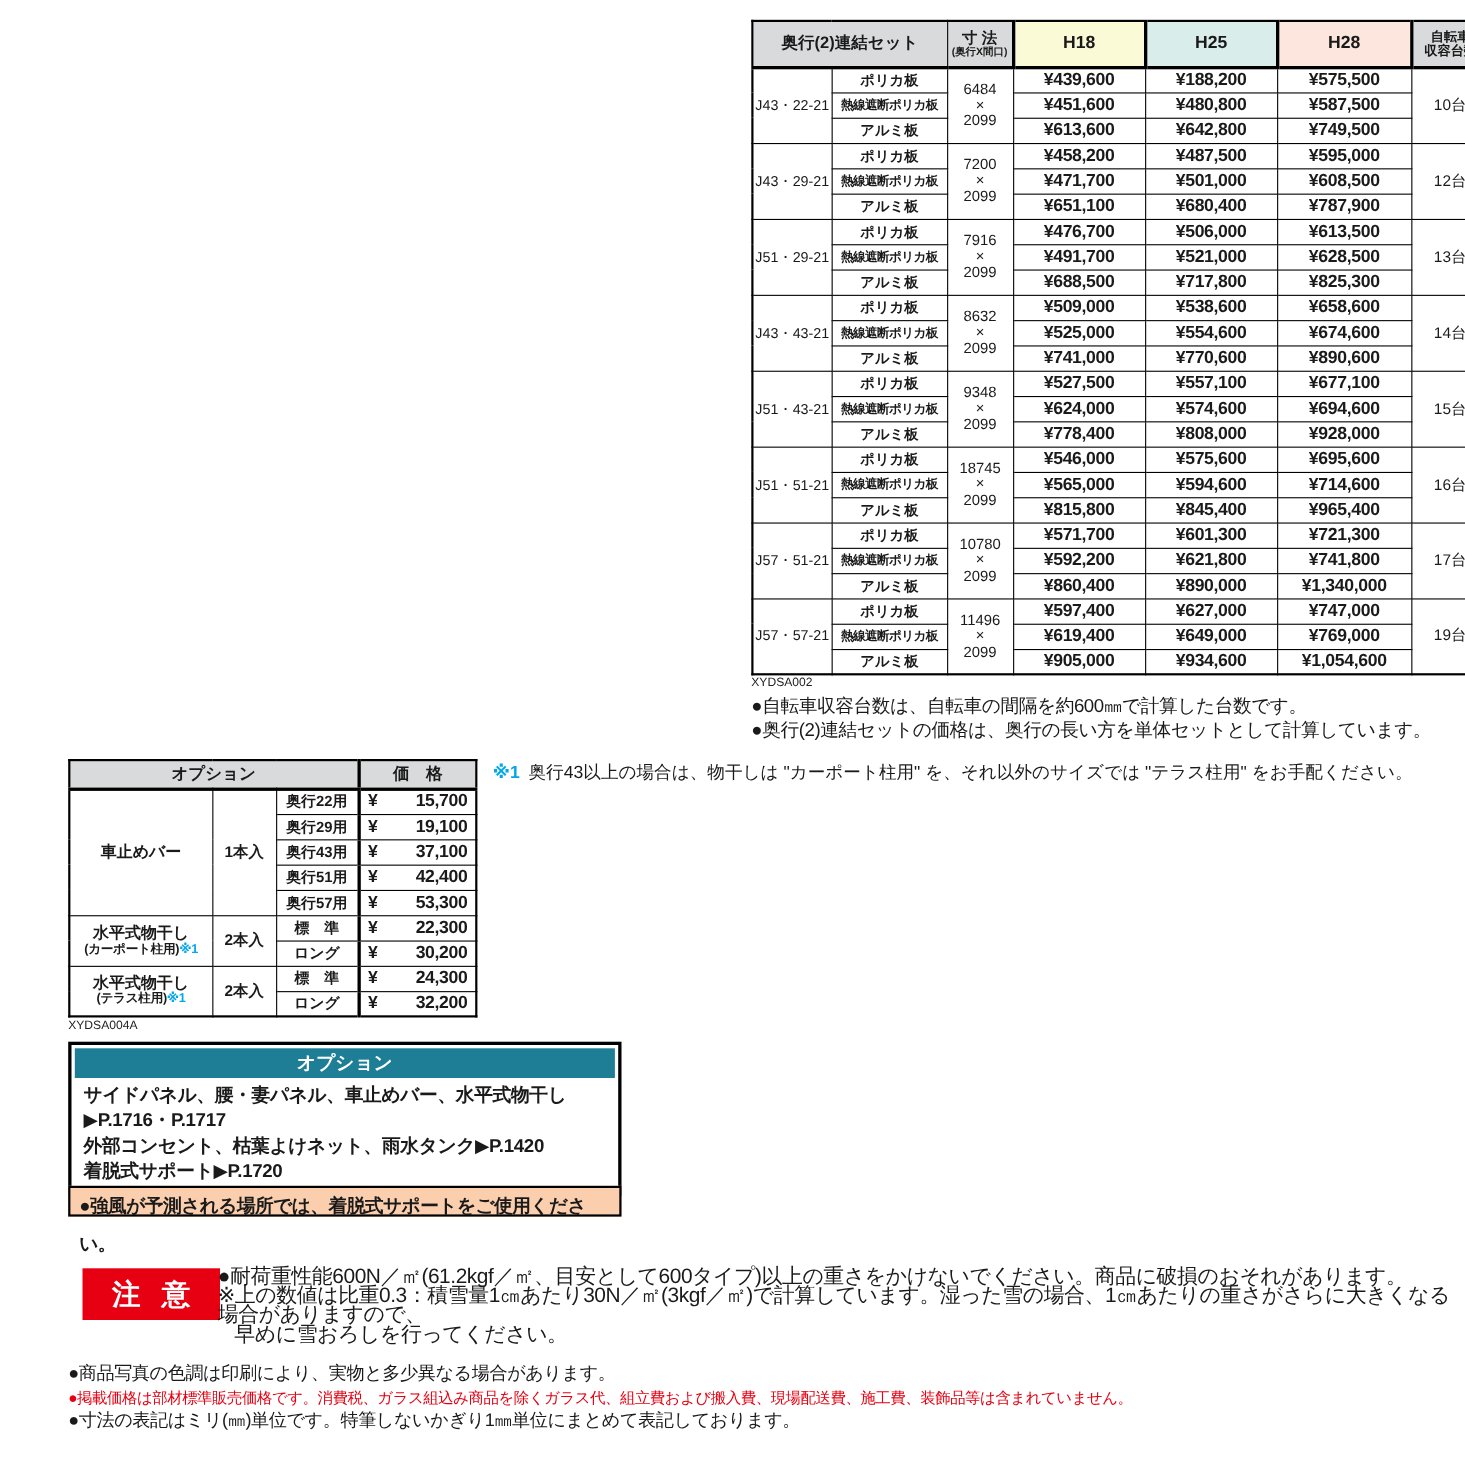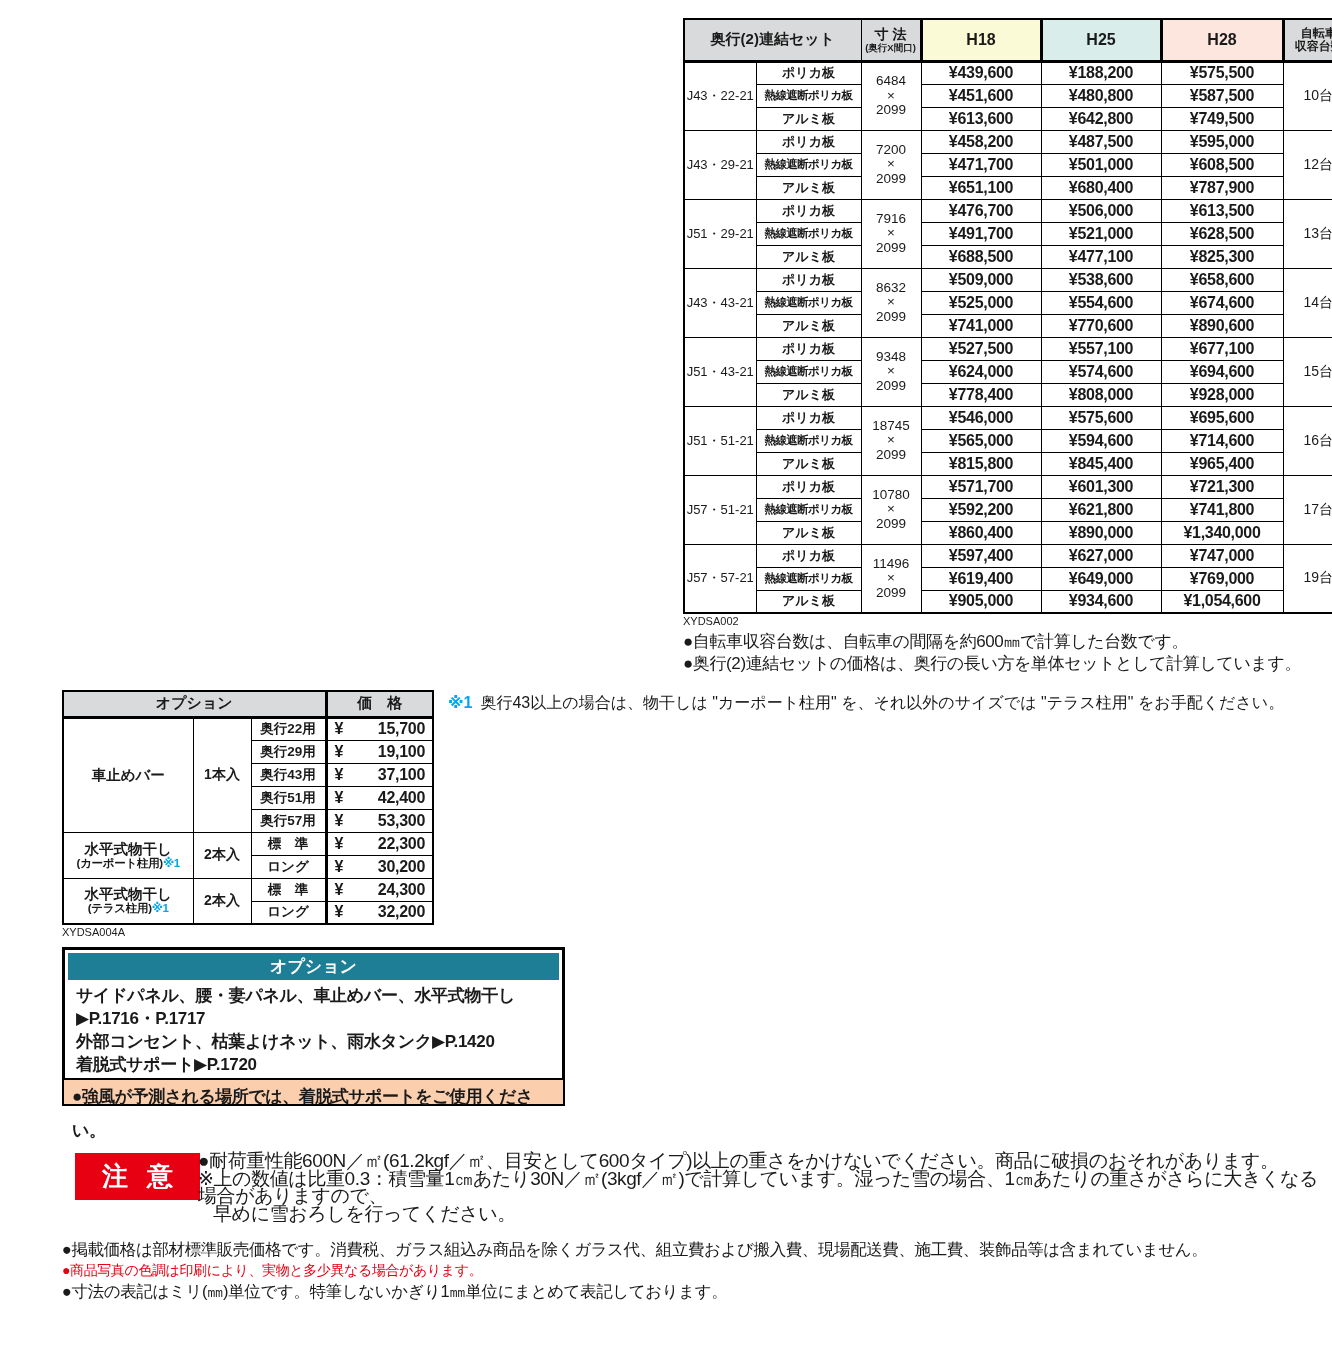--- a/index.html
+++ b/index.html
@@ -166,21 +166,21 @@
         </tr>
         <tr>
           <td class="c-mat sm">熱線遮断ポリカ板</td>
           <td class="c-price">¥491,700</td>
           <td class="c-price">¥521,000</td>
           <td class="c-price">¥628,500</td>
         </tr>
         <tr>
           <td class="c-mat">アルミ板</td>
           <td class="c-price">¥688,500</td>
-          <td class="c-price">¥477,100</td>
+          <td class="c-price">¥717,800</td>
           <td class="c-price">¥825,300</td>
         </tr>
         <tr>
           <td class="c-code" rowspan="3">J43・43-21</td>
           <td class="c-mat">ポリカ板</td>
           <td class="c-dim" rowspan="3">8632
 ×
 2099</td>
           <td class="c-price">¥509,000</td>
           <td class="c-price">¥538,600</td>
@@ -414,16 +414,16 @@
 <div class="abs" id="warn-box">●強風が予測される場所では、着脱式サポートをご使用ください。</div>
 
 <div class="abs" id="caution-label">注 意</div>
 <div class="abs" id="caution-text">
   <div>●耐荷重性能600N／㎡(61.2kgf／㎡、目安として600タイプ)以上の重さをかけないでください。商品に破損のおそれがあります。</div>
   <div>※上の数値は比重0.3：積雪量1㎝あたり30N／㎡(3kgf／㎡)で計算しています。湿った雪の場合、1㎝あたりの重さがさらに大きくなる場合がありますので、</div>
   <div class="indent">早めに雪おろしを行ってください。</div>
 </div>
 
 <div class="abs" id="footer-notes">
+  <div class="fnote">●商品写真の色調は印刷により、実物と多少異なる場合があります。</div>
   <div class="fnote">●掲載価格は部材標準販売価格です。消費税、ガラス組込み商品を除くガラス代、組立費および搬入費、現場配送費、施工費、装飾品等は含まれていません。</div>
-  <div class="fnote">●商品写真の色調は印刷により、実物と多少異なる場合があります。</div>
   <div class="fnote">●寸法の表記はミリ(㎜)単位です。特筆しないかぎり1㎜単位にまとめて表記しております。</div>
 </div>
 
 </body></html>

